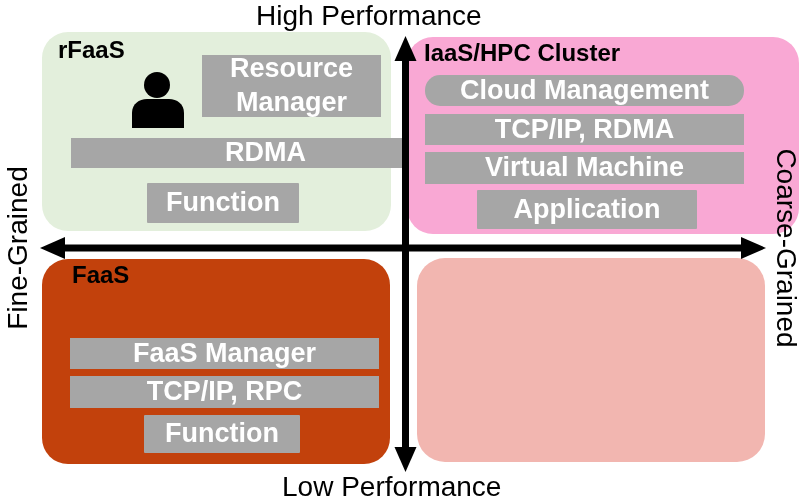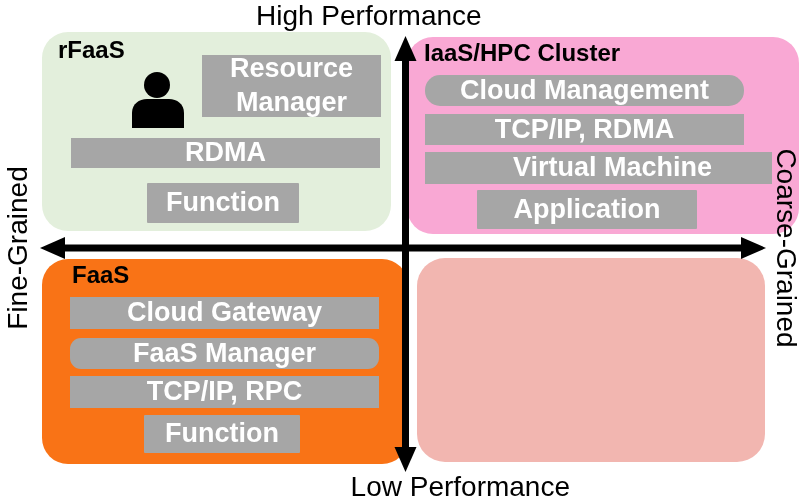--- a/index.html
+++ b/index.html
@@ -3,61 +3,61 @@
 <meta charset="utf-8">
 <style>
   html,body{margin:0;padding:0;background:#ffffff;}
   #canvas{
     position:relative;width:803px;height:503px;background:#ffffff;
     font-family:"Liberation Sans",sans-serif;overflow:hidden;
   }
   .quad{position:absolute;border-radius:26px;}
   #q-rfaas{left:42px;top:32px;width:349px;height:199px;background:#e3efdc;}
   #q-iaas{left:407px;top:37px;width:392px;height:197px;background:#f9a8d4;}
-  #q-faas{left:42px;top:259px;width:348px;height:205px;background:#f97316;padding-left:18px;}
+  #q-faas{left:42px;top:259px;width:348px;height:205px;background:#c2410c;}
   #q-empty{left:417px;top:258px;width:348px;height:204px;background:#f2b6b0;border-radius:28px;}
 
   .qtitle{position:absolute;font-weight:bold;font-size:24px;color:#000;white-space:nowrap;}
   #q-rfaas .qtitle{left:16px;top:4px;}
   #q-iaas .qtitle{left:17px;top:2px;}
   #q-faas .qtitle{left:30px;top:2px;}
 
   .gray{
     position:absolute;background:#a6a6a6;color:#ffffff;font-weight:bold;
     font-size:27px;display:flex;align-items:center;justify-content:center;
     text-align:center;line-height:1.25;
   }
   .rounded{border-radius:1px;}
 
   
   #rm-box{left:160px;top:23px;width:179px;height:62px;padding:0 6px;box-sizing:border-box;}
-  #rdma-box{left:29px;top:106px;width:309px;height:30px;}
+  #rdma-box{left:29px;top:106px;width:309px;height:30px;padding-left:40px;}
   #rfaas-func{left:105px;top:151px;width:152px;height:40px;}
   #person{position:absolute;left:88px;top:38px;width:56px;height:58px;}
 
   
   #q-iaas .bar{left:18px;width:319px;}
   #iaas-b0{top:38px;height:31px;border-radius:15px;}
   #iaas-b1{top:77px;height:31px;}
-  #iaas-b2{top:115px;height:32px;padding-left:28px;}
+  #iaas-b2{top:115px;height:32px;}
   #iaas-app{left:70px;top:153px;width:220px;height:39px;}
 
   
   #q-faas .bar{left:28px;width:309px;}
   #faas-b0{top:38px;height:32px;}
-  #faas-b1{top:79px;height:31px;border-radius:11px;}
+  #faas-b1{top:79px;height:31px;}
   #faas-b2{top:117px;height:32px;}
   #faas-func{left:102px;top:156px;width:156px;height:38px;}
 
   
   #axes{position:absolute;left:0;top:0;pointer-events:none;}
 
   .axis-label{position:absolute;font-size:28px;color:#000;line-height:32px;white-space:nowrap;}
   #lbl-top{left:256px;top:0;width:300px;}
-  #lbl-bottom{left:270px;top:471px;width:300px;text-align:right;}
+  #lbl-bottom{left:282px;top:471px;width:300px;text-align:left;}
   #lbl-left{left:-92px;top:232px;width:220px;height:32px;text-align:center;transform:rotate(-90deg);}
   #lbl-right{left:676px;top:232px;width:220px;height:32px;text-align:center;transform:rotate(90deg);}
 </style>
 </head>
 <body>
 
 <div id="canvas">
 
   <div class="quad" id="q-rfaas">
     <div class="qtitle">rFaaS</div>
@@ -73,21 +73,20 @@
   <div class="quad" id="q-iaas">
     <div class="qtitle">IaaS/HPC Cluster</div>
     <div class="gray bar" id="iaas-b0">Cloud Management</div>
     <div class="gray bar" id="iaas-b1">TCP/IP, RDMA</div>
     <div class="gray bar" id="iaas-b2">Virtual Machine</div>
     <div class="gray rounded" id="iaas-app">Application</div>
   </div>
 
   <div class="quad" id="q-faas">
     <div class="qtitle">FaaS</div>
-    <div class="gray bar" id="faas-b0">Cloud Gateway</div>
     <div class="gray bar" id="faas-b1">FaaS Manager</div>
     <div class="gray bar" id="faas-b2">TCP/IP, RPC</div>
     <div class="gray rounded" id="faas-func">Function</div>
   </div>
 
   <div class="quad" id="q-empty"></div>
 
   <svg id="axes" width="803" height="503" viewBox="0 0 803 503">
     <g>
       <line x1="405.5" y1="56" x2="405.5" y2="452" stroke="#000000" stroke-width="7"></line>

